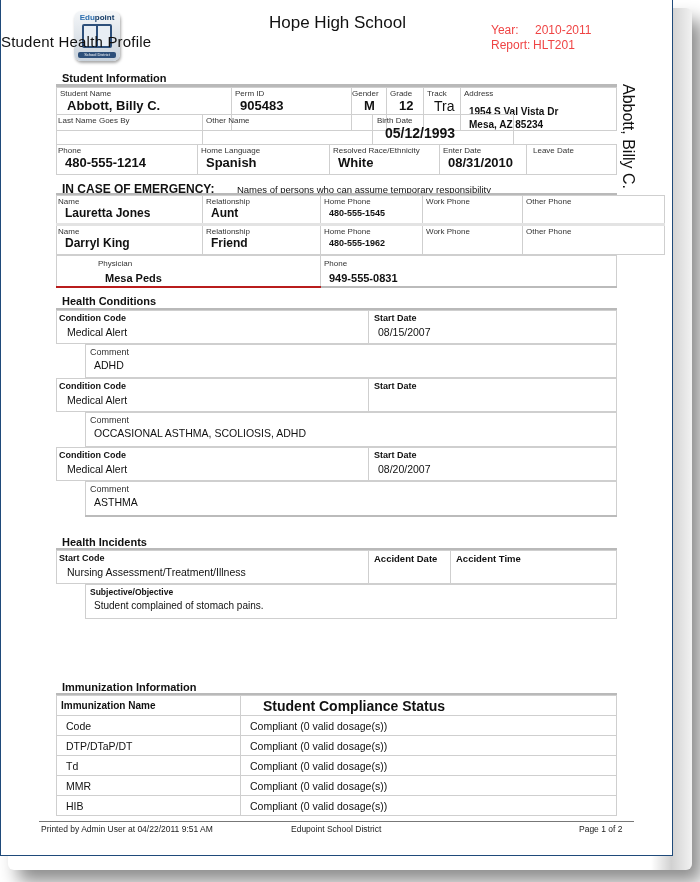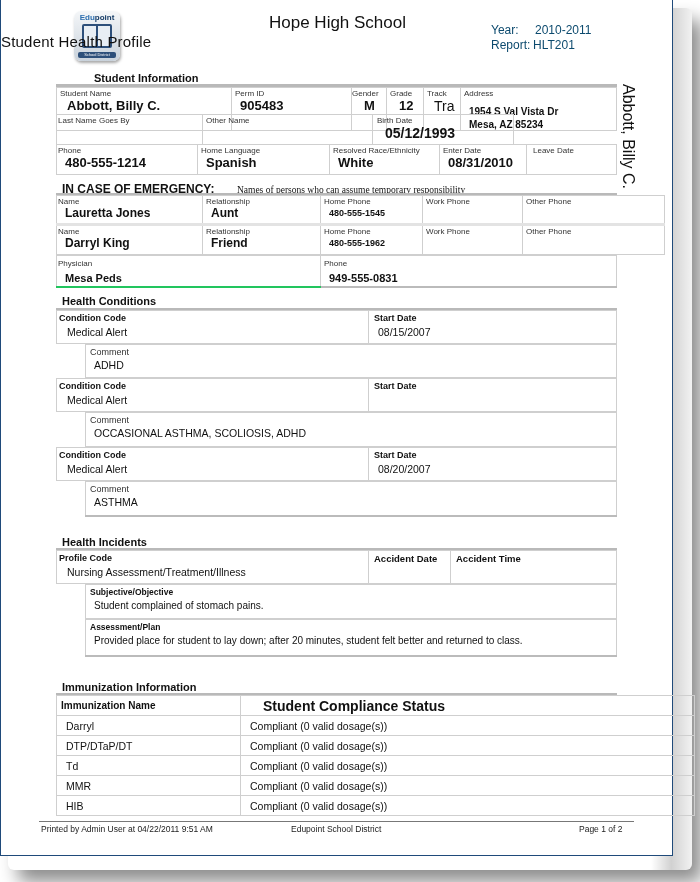--- a/index.html
+++ b/index.html
@@ -25,21 +25,21 @@
     background:linear-gradient(#f4f6f8,#c9d2db);
     box-shadow:1px 2px 3px rgba(0,0,0,0.35);
   }
   .logo .brand { position:absolute; left:0; right:0; top:2px; text-align:center; font-size:8px; font-weight:bold; color:#2d6fb0; }
   .logo .brand b { color:#153b66; }
   .logo .book { position:absolute; left:8px; top:13px; width:30px; height:24px; border:2px solid #2d4f7a; border-radius:2px; box-sizing:border-box; background:#e8eef4; }
   .logo .book:after { content:""; position:absolute; left:12px; top:0; width:2px; height:20px; background:#2d4f7a; }
   .logo .sub { position:absolute; left:4px; right:4px; bottom:3px; font-size:4px; text-align:center; color:#fff; background:#2d4f7a; border-radius:2px; line-height:6px; }
   .title1 { left:0; width:673px; top:15px; text-align:center; font-size:17px; }
   .title2 { left:0; width:673px; top:35px; text-align:left; font-size:15px; font-weight:normal; letter-spacing:0.2px; }
-  .meta { left:490px; font-size:12px; color:#0c4a6e; }
+  .meta { left:490px; font-size:12px; color:#ef4444; }
   .meta .v { position:absolute; left:44px; white-space:nowrap; }
   .sec-title { font-size:11px; font-weight:bold; }
   .bar { height:3px; background:#b9b9b9; }
   table.grid { position:absolute; border-collapse:collapse; table-layout:fixed; }
   table.grid td { border:1px solid #cfcfcf; vertical-align:top; padding:0; position:relative; }
   .lbl { font-size:8px; color:#333; padding:1px 0 0 3px; white-space:nowrap; }
   .val { font-size:13px; font-weight:bold; padding:0 0 0 8px; white-space:nowrap; }
   .val-sm { font-size:9px; font-weight:bold; padding:2px 0 0 8px; white-space:nowrap; }
   .val-md { font-size:11px; font-weight:bold; padding:0 0 0 8px; white-space:nowrap; }
   .h-lbl { font-size:9px; font-weight:bold; padding:2px 0 0 2px; white-space:nowrap; }
@@ -71,21 +71,21 @@
   </div>
   <div class="abs meta" style="top:40px;">
     <span>Report:</span>
     <span class="v" style="left:42px;">HLT201</span>
   </div>
 
   <div class="abs vert-name">
       <span>Abbott, Billy C.</span>
     </div>
 
-  <div class="abs sec-title" style="left:61px; top:74px;margin-left:32px;">Student Information</div>
+  <div class="abs sec-title" style="left:61px; top:74px;">Student Information</div>
   <div class="abs bar" style="left:55px; top:86px; width:561px;"></div>
 
   <table class="grid" style="left:55px; top:89px; width:561px;">
     <colgroup>
         <col style="width:175px">
         <col style="width:120px">
         <col style="width:35px">
         <col style="width:37px">
         <col style="width:37px">
         <col>
@@ -174,21 +174,21 @@
       <td>
             <div class="lbl" style="padding-left:6px">Leave Date</div>
             <div class="val"></div>
           </td>
     </tr>
   </tbody>
     </table>
 
   <div class="abs" style="left:61px; top:181px; white-space:nowrap;">
     <span style="font-size:12px; font-weight:bold;">IN CASE OF EMERGENCY:</span>
-    <span style="font-size:9.5px; margin-left:18px;font-family:Liberation Serif, serif;">Names of persons who can assume temporary responsibility</span>
+    <span style="font-size:9.5px; margin-left:18px;">Names of persons who can assume temporary responsibility</span>
   </div>
   <div class="abs bar" style="left:55px; top:195px; width:561px;"></div>
 
   <table class="grid" style="left:55px; top:197px; width:609px;">
     <colgroup>
         <col style="width:146px">
         <col style="width:118px">
         <col style="width:102px">
         <col style="width:100px">
         <col>
@@ -241,21 +241,21 @@
   </tbody>
     </table>
 
   <table class="grid" style="left:55px; top:257px; width:561px;">
     <colgroup>
         <col style="width:264px">
         <col>
       </colgroup>
     <tbody>
         <tr style="height:31px">
-      <td style="border-bottom:2px solid #22c55e;">
+      <td style="border-bottom:2px solid #b91c1c;padding-left:40px;">
             <div class="lbl" style="padding-left:1px; padding-top:3px;">Physician</div>
             <div class="val-md" style="padding-top:4px;">Mesa Peds</div>
           </td>
       <td style="border-bottom:2px solid #bbb;">
             <div class="lbl" style="padding-top:3px;">Phone</div>
             <div class="val-md" style="padding-top:4px;">949-555-0831</div>
           </td>
     </tr>
   </tbody>
     </table>
@@ -354,21 +354,21 @@
   <div class="abs bar" style="left:55px; top:550px; width:561px;"></div>
   <table class="grid" style="left:55px; top:552px; width:561px;">
     <colgroup>
         <col style="width:312px">
         <col style="width:82px">
         <col>
       </colgroup>
     <tbody>
         <tr style="height:33px">
       <td>
-            <div class="h-lbl">Profile Code</div>
+            <div class="h-lbl">Start Code</div>
             <div class="h-val" style="padding-left:10px">Nursing Assessment/Treatment/Illness</div>
           </td>
       <td>
             <div class="h-lbl" style="padding-left:5px; font-size:9.5px">Accident Date</div>
             <div class="h-val"></div>
           </td>
       <td>
             <div class="h-lbl" style="padding-left:5px; font-size:9.5px">Accident Time</div>
             <div class="h-val"></div>
           </td>
@@ -378,45 +378,35 @@
   <table class="grid" style="left:84px; top:586px; width:532px;">
     <tbody>
         <tr style="height:34px">
           <td>
             <div class="h-lbl" style="font-size:8.5px; padding-left:4px">Subjective/Objective</div>
             <div class="c-val" style="font-size:10px; padding-top:3px">Student complained of stomach pains.</div>
           </td>
         </tr>
   </tbody>
     </table>
-  <table class="grid" style="left:84px; top:621px; width:532px;">
-    <tbody>
-        <tr style="height:36px">
-          <td style="border-bottom:2px solid #bbb;">
-            <div class="h-lbl" style="font-size:8.5px; padding-left:4px">Assessment/Plan</div>
-            <div class="c-val" style="font-size:10px; padding-top:3px">Provided place for student to lay down; after 20 minutes, student felt better and returned to class.</div>
-          </td>
-        </tr>
-  </tbody>
-    </table>
 
   <div class="abs sec-title" style="left:61px; top:683px;">Immunization Information</div>
   <div class="abs bar" style="left:55px; top:695px; width:561px;"></div>
-  <table class="grid imm" style="left:55px; top:697px; width:639px;">
+  <table class="grid imm" style="left:55px; top:697px; width:561px;">
     <colgroup>
         <col style="width:184px">
         <col>
       </colgroup>
     <tbody>
         <tr style="height:17px">
       <td style="font-weight:bold; font-size:10px; padding-left:4px;">Immunization Name</td>
       <td style="font-weight:bold; font-size:14px; padding-left:22px;">Student Compliance Status</td>
     </tr>
     <tr>
-          <td style="padding-left:9px">Darryl</td>
+          <td style="padding-left:9px">Code</td>
           <td style="padding-left:9px">Compliant (0 valid dosage(s))</td>
         </tr>
     <tr>
           <td style="padding-left:9px">DTP/DTaP/DT</td>
           <td style="padding-left:9px">Compliant (0 valid dosage(s))</td>
         </tr>
     <tr>
           <td style="padding-left:9px">Td</td>
           <td style="padding-left:9px">Compliant (0 valid dosage(s))</td>
         </tr>

